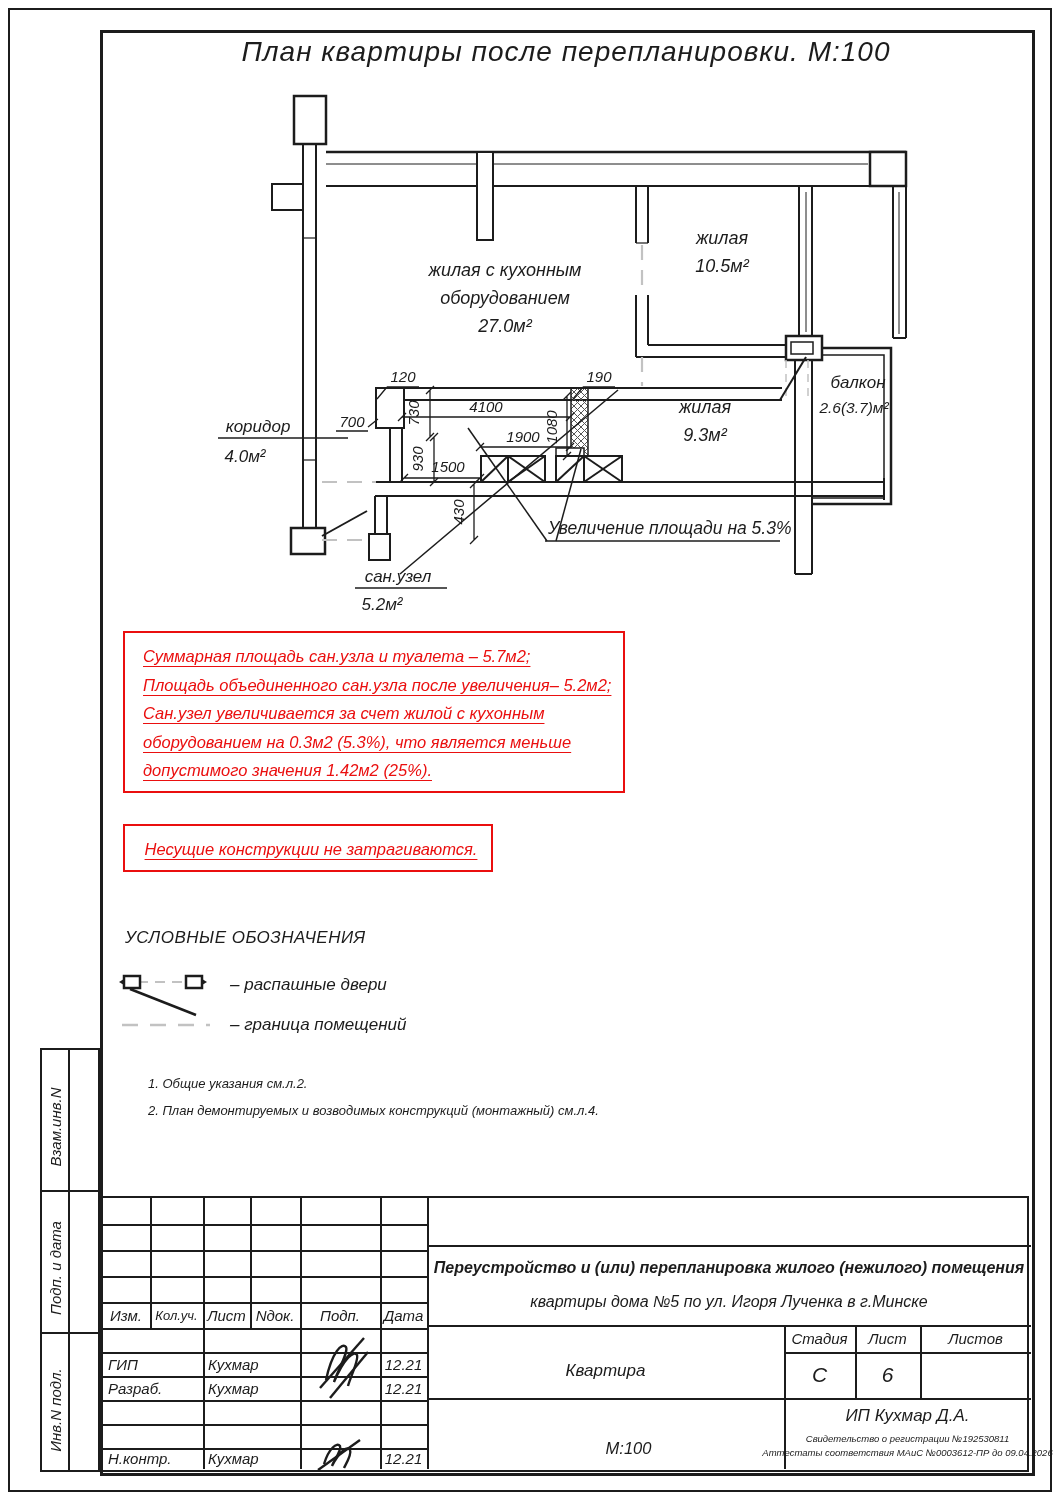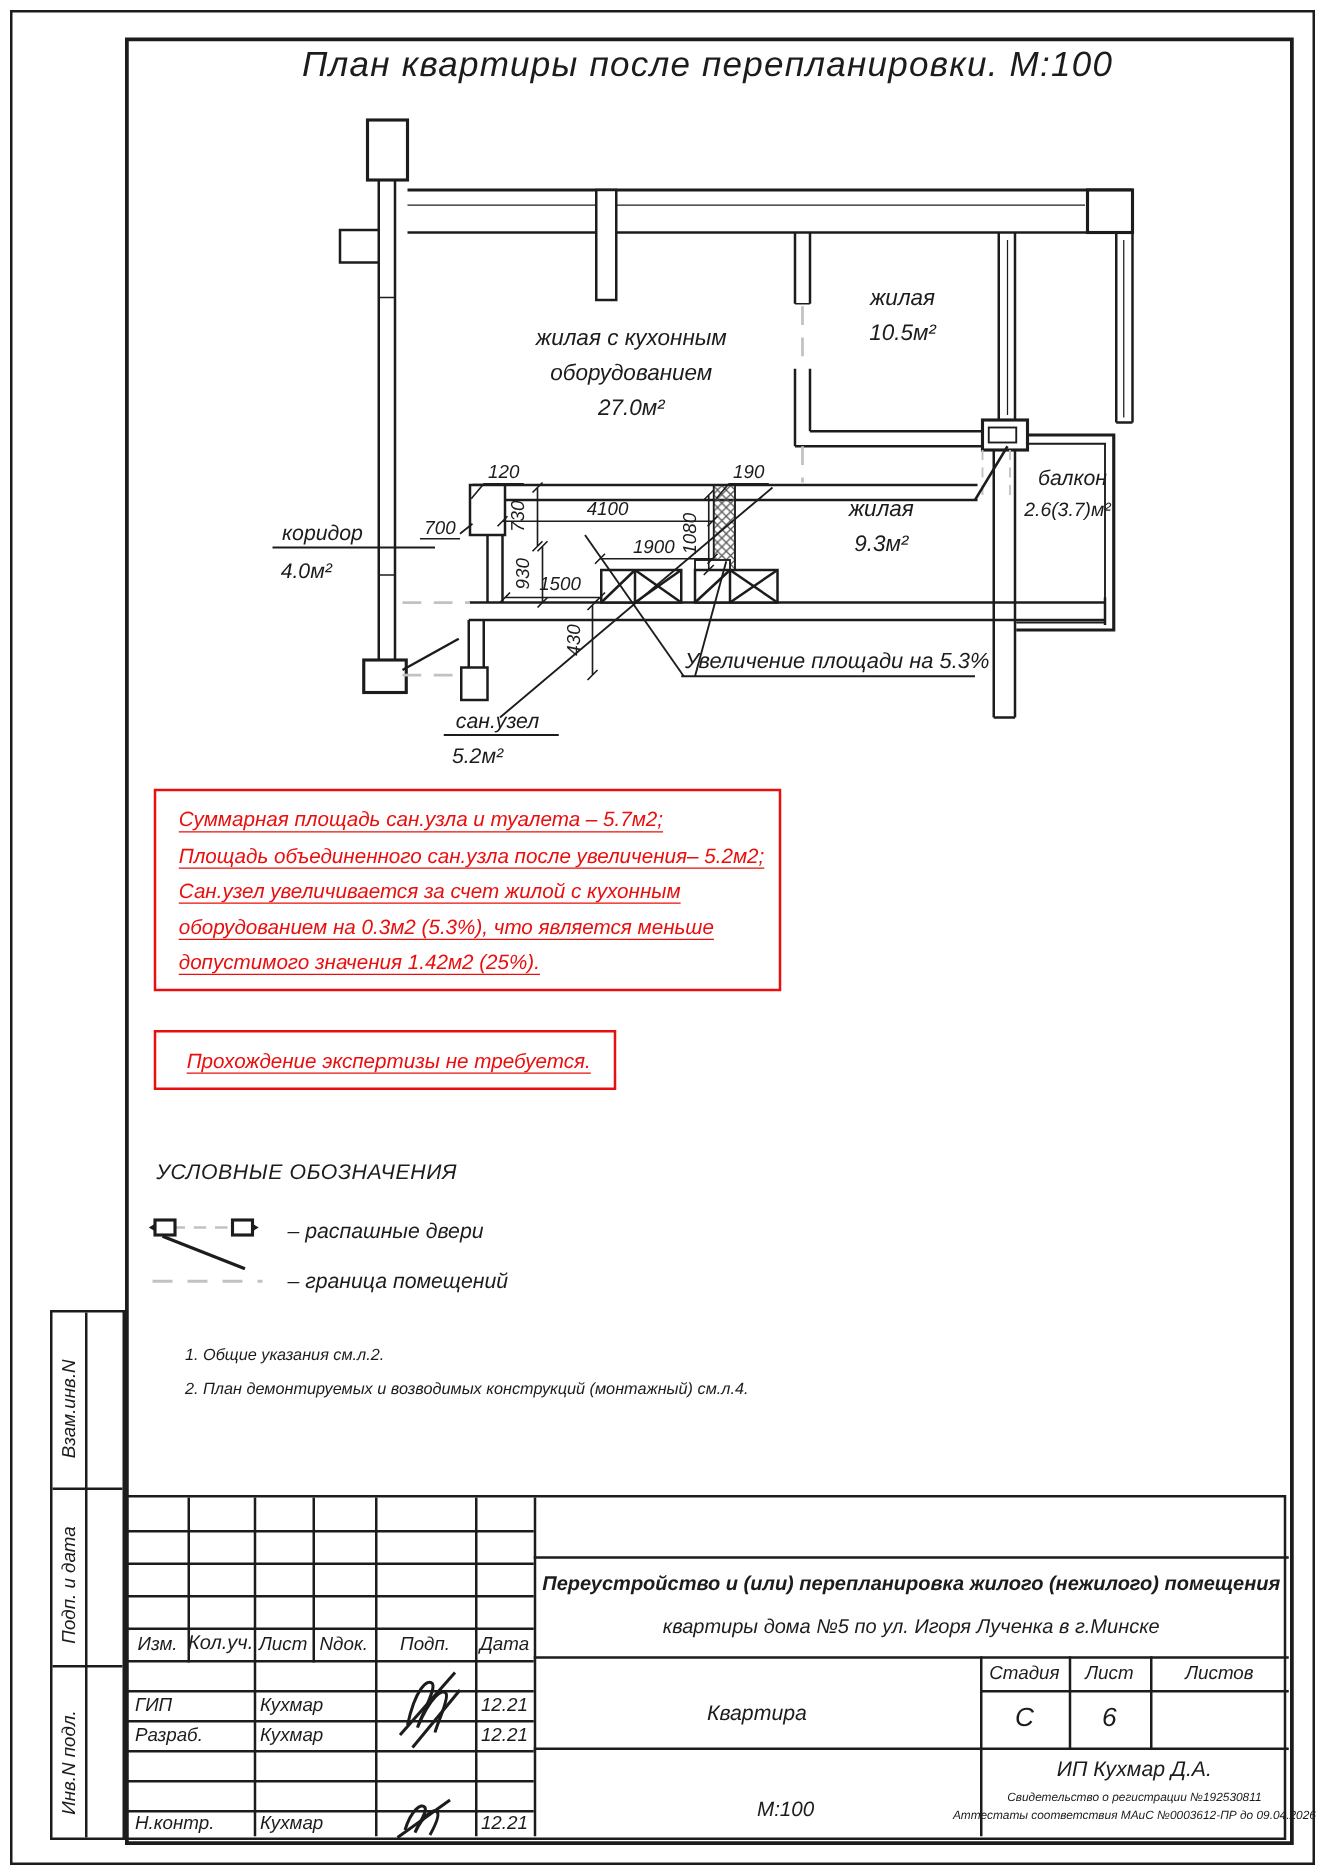--- a/index.html
+++ b/index.html
@@ -180,21 +180,21 @@
 </svg>
 
 <div class="abs redbox rb1" style="--red:#ea0f0f;">
   <div>Суммарная площадь сан.узла и туалета – 5.7м2;</div>
   <div>Площадь объединенного сан.узла после увеличения– 5.2м2;</div>
   <div>Сан.узел увеличивается за счет жилой с кухонным</div>
   <div>оборудованием на 0.3м2 (5.3%), что является меньше</div>
   <div>допустимого значения 1.42м2 (25%).</div>
 </div>
 <div class="abs redbox rb2" style="--red:#ea0f0f;">
-  <div>Прохождение экспертизы не требуется.</div>
+  <div>Несущие конструкции не затрагиваются.</div>
 </div>
 
 <div class="abs legend-head">УСЛОВНЫЕ ОБОЗНАЧЕНИЯ</div>
 <svg class="abs" style="left:118px;top:965px;" width="100" height="55" viewBox="0 0 100 55">
   <g stroke="#1c1c1c" fill="#fff">
     <line x1="20" y1="17" x2="70" y2="17" stroke="#c2c2c2" stroke-width="2" stroke-dasharray="10 7"></line>
     <rect x="6" y="11" width="16" height="12" stroke-width="2.5"></rect>
     <rect x="68" y="11" width="16" height="12" stroke-width="2.5"></rect>
     <path d="M6,14L1,17L6,20Z" fill="#1c1c1c" stroke="none"></path>
     <path d="M84,14L89,17L84,20Z" fill="#1c1c1c" stroke="none"></path>
@@ -241,21 +241,21 @@
   <div class="abs tb-line-h" style="left:0;top:202px;width:325px;"></div>
   <div class="abs tb-line-h" style="left:0;top:226px;width:325px;"></div>
   <div class="abs tb-line-h" style="left:0;top:250px;width:325px;"></div>
 
   <div class="abs tb-line-h" style="left:325px;top:47px;width:604px;"></div>
   <div class="abs tb-line-h" style="left:325px;top:127px;width:604px;"></div>
   <div class="abs tb-line-h" style="left:325px;top:200px;width:604px;"></div>
   <div class="abs tb-line-h" style="left:682px;top:154px;width:247px;"></div>
 
   <div class="abs tb-text" style="left:0;top:104px;width:48px;height:26px;">Изм.</div>
-  <div class="abs tb-text" style="left:48px;top:104px;width:53px;height:26px;font-size:16px;">Кол.уч.</div>
+  <div class="abs tb-text" style="left:48px;top:104px;width:53px;height:26px;font-size:13px;">Кол.уч.</div>
   <div class="abs tb-text" style="left:101px;top:104px;width:47px;height:26px;">Лист</div>
   <div class="abs tb-text" style="left:148px;top:104px;width:50px;height:26px;">Nдок.</div>
   <div class="abs tb-text" style="left:198px;top:104px;width:80px;height:26px;">Подп.</div>
   <div class="abs tb-text" style="left:278px;top:104px;width:47px;height:26px;">Дата</div>
 
   <div class="abs tb-text tb-left" style="left:6px;top:154px;width:95px;height:24px;">ГИП</div>
   <div class="abs tb-text tb-left" style="left:106px;top:154px;width:90px;height:24px;">Кухмар</div>
   <div class="abs tb-text" style="left:278px;top:154px;width:47px;height:24px;">12.21</div>
   <div class="abs tb-text tb-left" style="left:6px;top:178px;width:95px;height:24px;">Разраб.</div>
   <div class="abs tb-text tb-left" style="left:106px;top:178px;width:90px;height:24px;">Кухмар</div>

